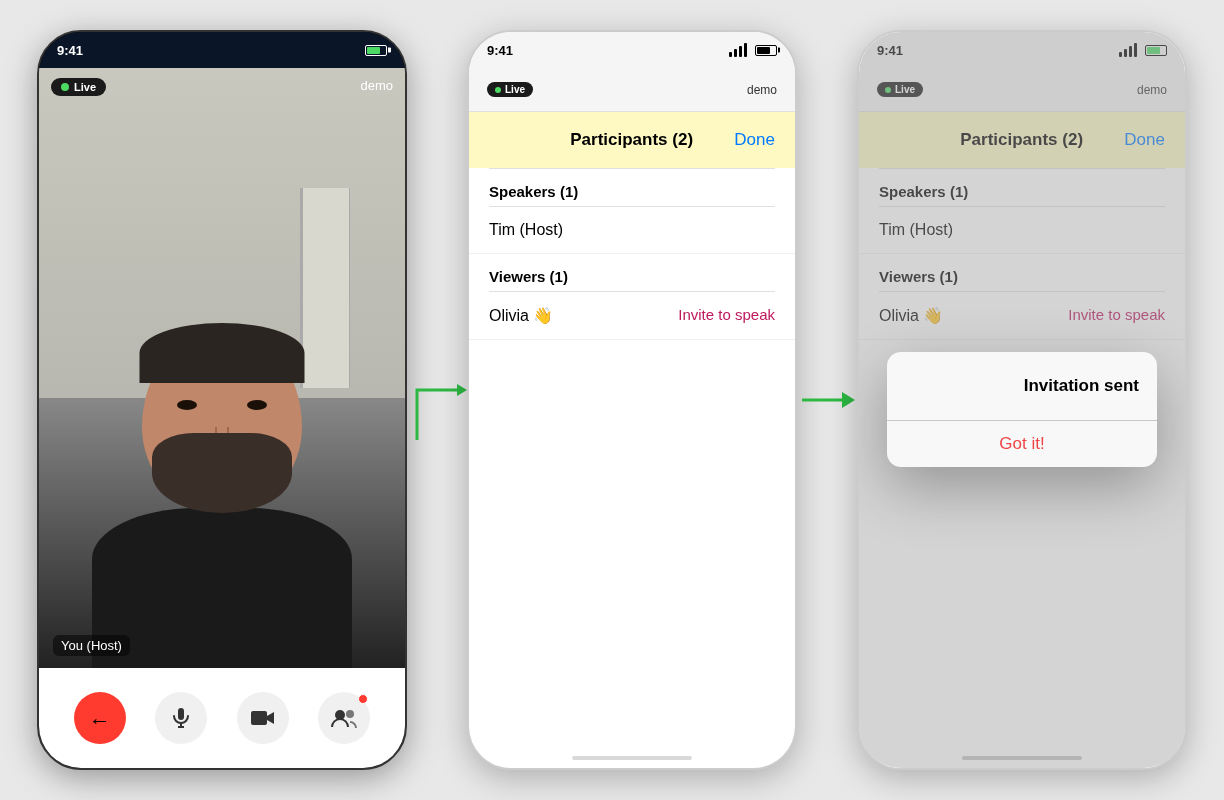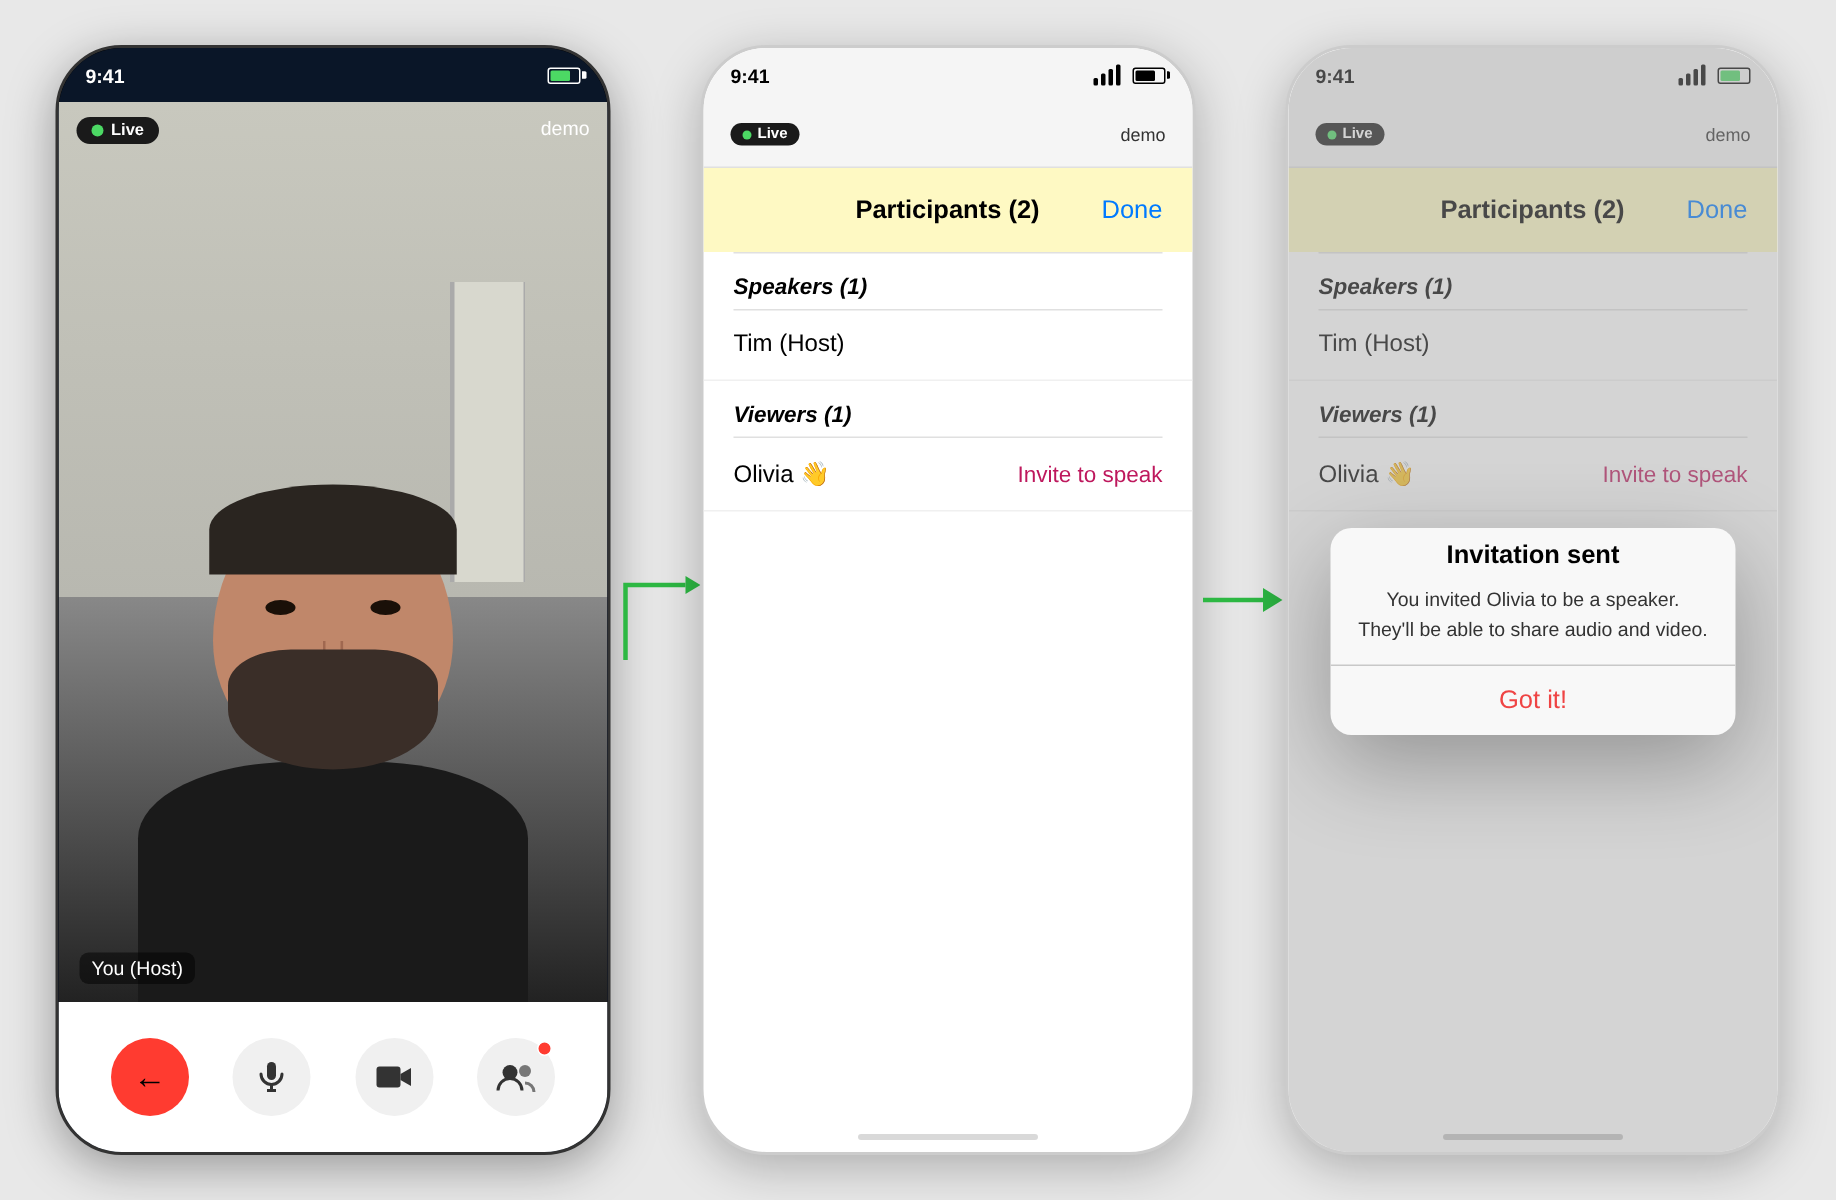--- a/index.html
+++ b/index.html
@@ -311,30 +311,28 @@
     .panel-done {
       color: #007aff;
       font-size: 17px;
       cursor: pointer;
     }
     .section-header {
       padding: 14px 20px 6px;
       font-size: 15px;
       font-weight: 600;
       color: #000;
-      font-style: italic;
     }
     .divider {
       height: 1px;
       background: #e0e0e0;
       margin: 0 20px;
     }
     .participant-row {
       display: flex;
-      align-items: center;
       justify-content: space-between;
       padding: 14px 20px;
       border-bottom: 1px solid #f0f0f0;
     }
     .participant-name {
       font-size: 16px;
       color: #000;
     }
     .invite-link {
       font-size: 15px;
@@ -348,22 +346,22 @@
       left: 50%;
       transform: translateX(-50%);
       top: 320px;
       width: 270px;
       background: #f8f8f8;
       border-radius: 14px;
       overflow: hidden;
       box-shadow: 0 20px 60px rgba(0,0,0,0.3);
     }
     .modal-body {
-      padding: 8px 18px 14px;
-      text-align: center;
+      padding: 24px 18px 14px;
+      text-align: right;
     }
     .modal-title {
       font-size: 17px;
       font-weight: 600;
       color: #000;
       margin-bottom: 10px;
     }
     .modal-text {
       font-size: 13px;
       color: #333;
@@ -586,21 +584,20 @@
     <div class="participant-row">
       <span class="participant-name">Olivia 👋</span>
       <span class="invite-link">Invite to speak</span>
     </div>
 
     <div style="position:absolute;top:0;left:0;right:0;bottom:0;background:rgba(160,160,160,0.45);pointer-events:none;z-index:1;"></div>
 
     <div class="invitation-modal" style="z-index:2;">
       <div class="modal-body">
         <div class="modal-title">Invitation sent</div>
-        <div class="modal-text">You invited Olivia to be a speaker. They'll be able to share audio and video.</div>
       </div>
       <div class="modal-divider"></div>
       <div class="modal-action">Got it!</div>
     </div>
 
     <div class="panel-home" style="z-index:3;"></div>
   </div>
 
 </div>
 

